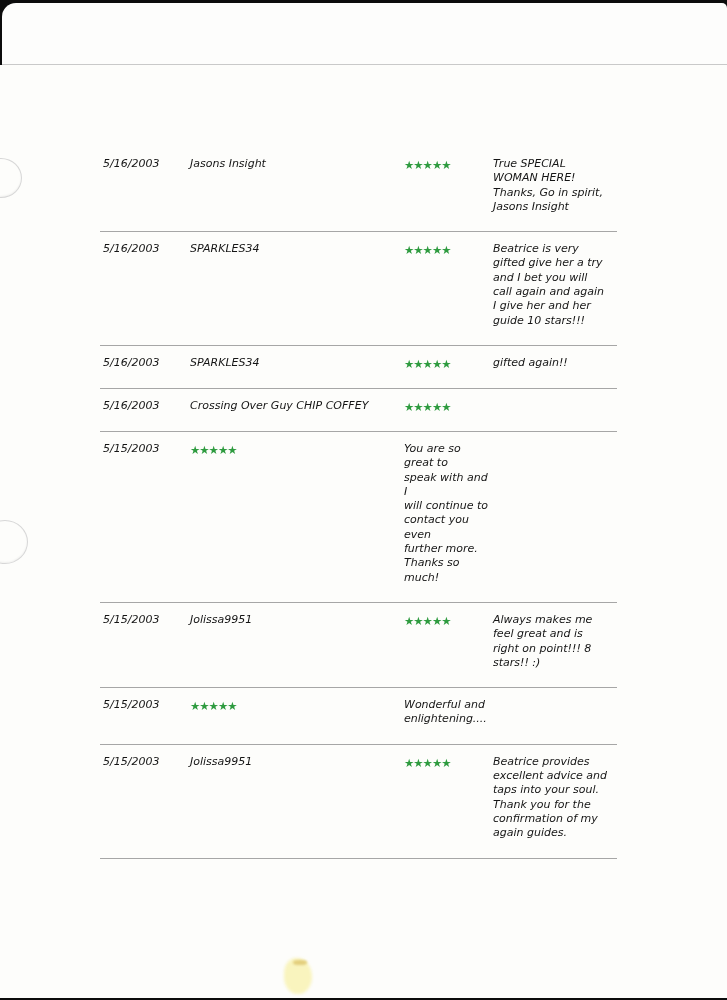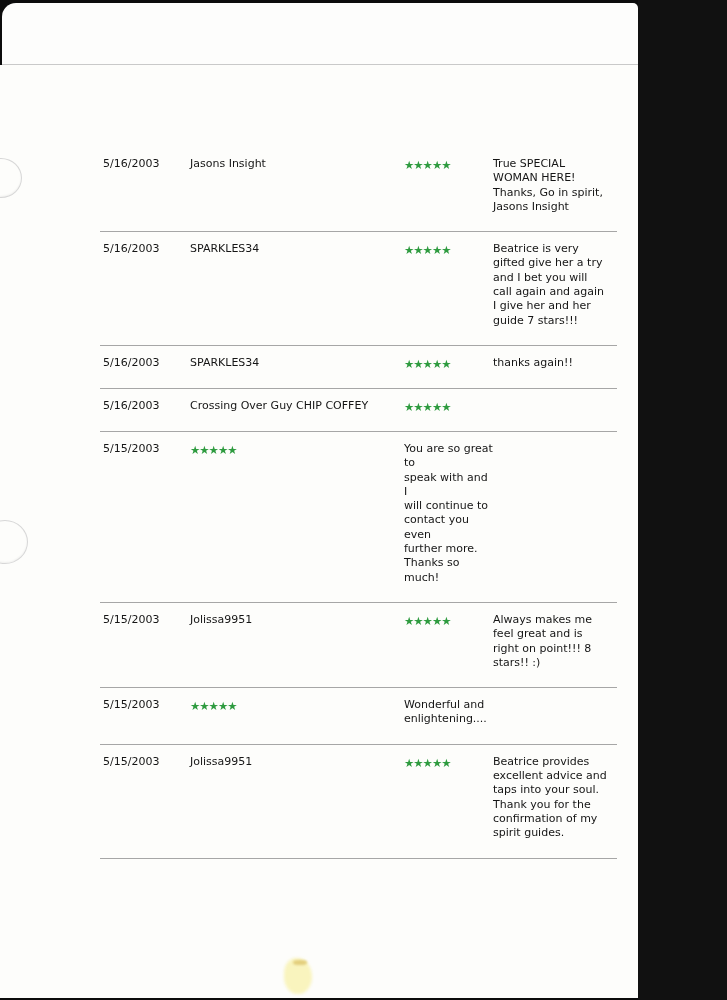--- a/index.html
+++ b/index.html
@@ -3,23 +3,24 @@
 <meta charset="utf-8">
 <style>
   html, body { margin: 0; padding: 0; }
   body {
     width: 727px; height: 1000px;
     font-family: "DejaVu Sans", "Liberation Sans", sans-serif;
     background: #111;
   }
   .scan {
     position: relative;
-    width: 638px; height: 1000px;
+    width: 727px; height: 1000px;
     background: #0c0c0c;
     overflow: hidden;
+    font-style: italic;
   }
   
   .top-sheet {
     position: absolute;
     left: 2px; right: 0; top: 3px; height: 61px;
     background: #fdfdfc;
     border-radius: 14px 5px 0 0;
     border-bottom: 1px solid #c9c9c9;
   }
   
@@ -103,28 +104,28 @@
 
       <div class="row">
         <div class="c date">5/16/2003</div>
         <div class="c name">SPARKLES34</div>
         <div class="c stars" style="color: rgb(46, 155, 63);">★★★★★</div>
         <div class="c comment">Beatrice is very
 gifted give her a try
 and I bet you will
 call again and again
 I give her and her
-guide 7 stars!!!</div>
+guide 10 stars!!!</div>
       </div>
 
       <div class="row">
         <div class="c date">5/16/2003</div>
         <div class="c name">SPARKLES34</div>
         <div class="c stars" style="color: rgb(46, 155, 63);">★★★★★</div>
-        <div class="c comment">thanks again!!</div>
+        <div class="c comment">gifted again!!</div>
       </div>
 
       <div class="row">
         <div class="c date">5/16/2003</div>
         <div class="c name">Crossing Over Guy CHIP COFFEY</div>
         <div class="c stars" style="color: rgb(46, 155, 63);">★★★★★</div>
       </div>
 
       <div class="row">
         <div class="c date">5/15/2003</div>
@@ -156,21 +157,21 @@
 
       <div class="row">
         <div class="c date">5/15/2003</div>
         <div class="c name">Jolissa9951</div>
         <div class="c stars" style="color: rgb(46, 155, 63);">★★★★★</div>
         <div class="c comment">Beatrice provides
 excellent advice and
 taps into your soul.
 Thank you for the
 confirmation of my
-spirit guides.</div>
+again guides.</div>
       </div>
 
     </div>
 
     <div class="smudge"></div>
     <div class="smudge-dark"></div>
   </div>
 </div>
 
 </body></html>

